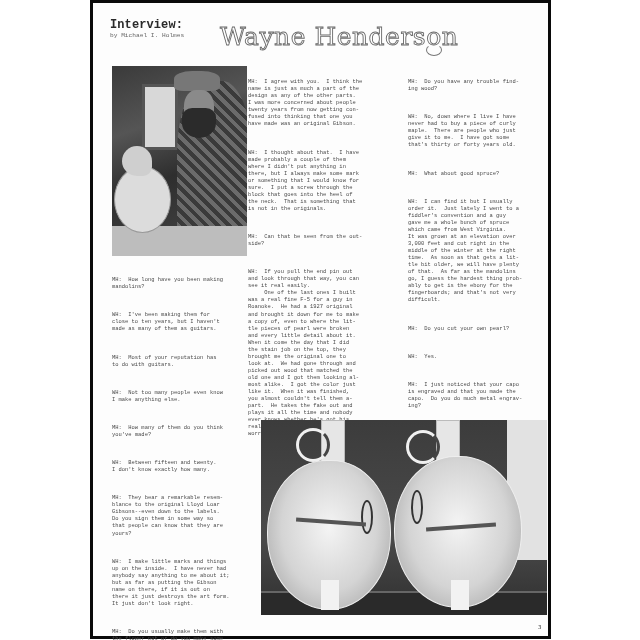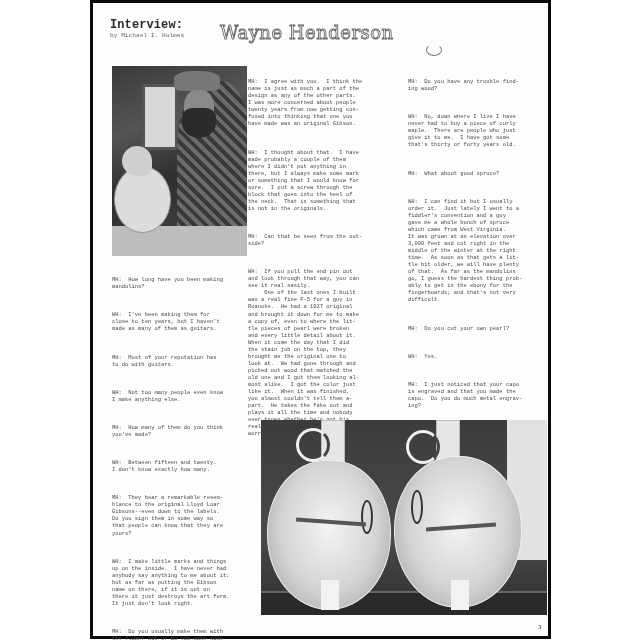--- a/index.html
+++ b/index.html
@@ -1,20 +1,20 @@
 <!DOCTYPE html>
 <html><head>
 <meta charset="utf-8">
 <style>
   html, body { margin:0; padding:0; background:#ffffff; }
   body { width:640px; height:640px; position:relative; overflow:hidden; font-family:"Liberation Mono", monospace; }
   .frame { position:absolute; left:90px; top:0; width:461px; height:639px; box-sizing:border-box; border:3px solid #0a0a0a; border-bottom-width:3px; background:#fdfdfd; }
   .kicker { position:absolute; left:110px; top:18px; font-family:Liberation Mono, monospace; font-weight:bold; font-size:12px; color:#2a2a2a; letter-spacing:0.1px; }
   .byline { position:absolute; left:110px; top:32px; font-size:6.2px; color:#666; }
-  .title { position:absolute; left:220px; top:22px; font-family:"DejaVu Serif", serif; font-size:18px; color:#fff; -webkit-text-stroke:0.9px #6a6a6a; letter-spacing:0.5px; white-space:nowrap; }
+  .title { position:absolute; left:220px; top:22px; font-family:"DejaVu Serif", serif; font-size:25px; color:#fff; -webkit-text-stroke:0.9px #6a6a6a; letter-spacing:0.5px; white-space:nowrap; }
   .title-swash { position:absolute; left:426px; top:44px; width:14px; height:10px; border:1px solid #777; border-radius:50%; border-top-color:transparent; }
   .col { position:absolute; font-size:5.45px; line-height:7.05px; color:#4a4a4a; white-space:pre; }
   .col p { margin:0 0 7px 0; }
   .photo1 { position:absolute; left:112px; top:66px; width:135px; height:190px; overflow:hidden;
     background: linear-gradient(160deg,#3a3a3a 0%,#555 30%,#2e2e2e 55%,#4a4a4a 100%); }
   .p1-window { position:absolute; left:30px; top:18px; width:30px; height:60px; background:#d8d8d8; border:3px solid #555; }
   .p1-man { position:absolute; left:65px; top:15px; width:75px; height:180px; border-radius:40% 40% 10% 10%;
     background: repeating-linear-gradient(45deg,#6b6b6b 0 4px,#3a3a3a 4px 8px); }
   .p1-hat { position:absolute; left:62px; top:5px; width:46px; height:20px; background:#777; border-radius:40% 40% 20% 20%; }
   .p1-face { position:absolute; left:72px; top:24px; width:30px; height:40px; background:#8a8a8a; border-radius:40%; }

